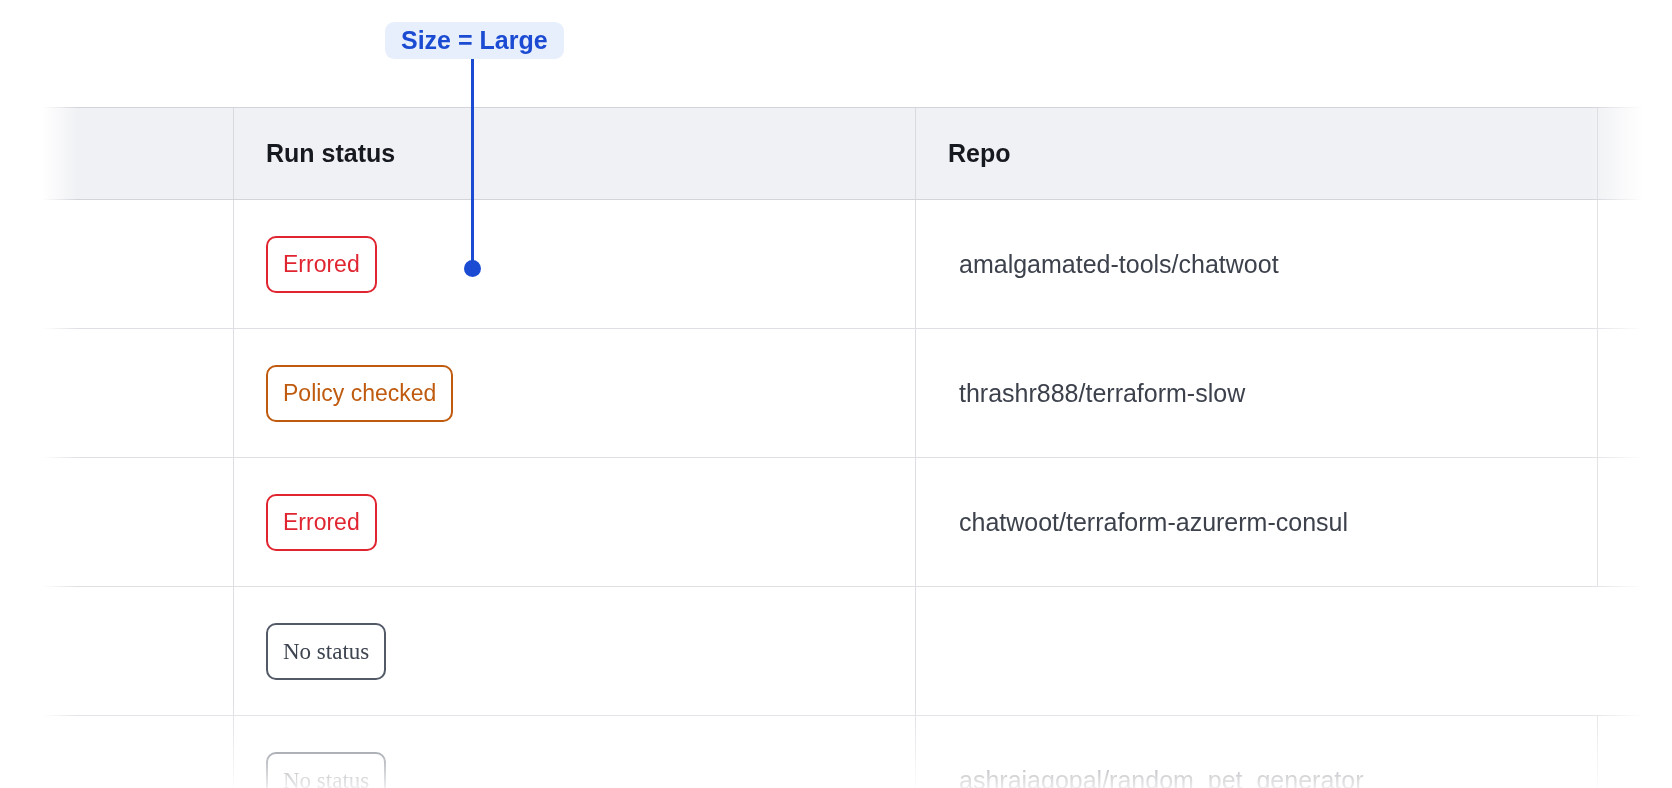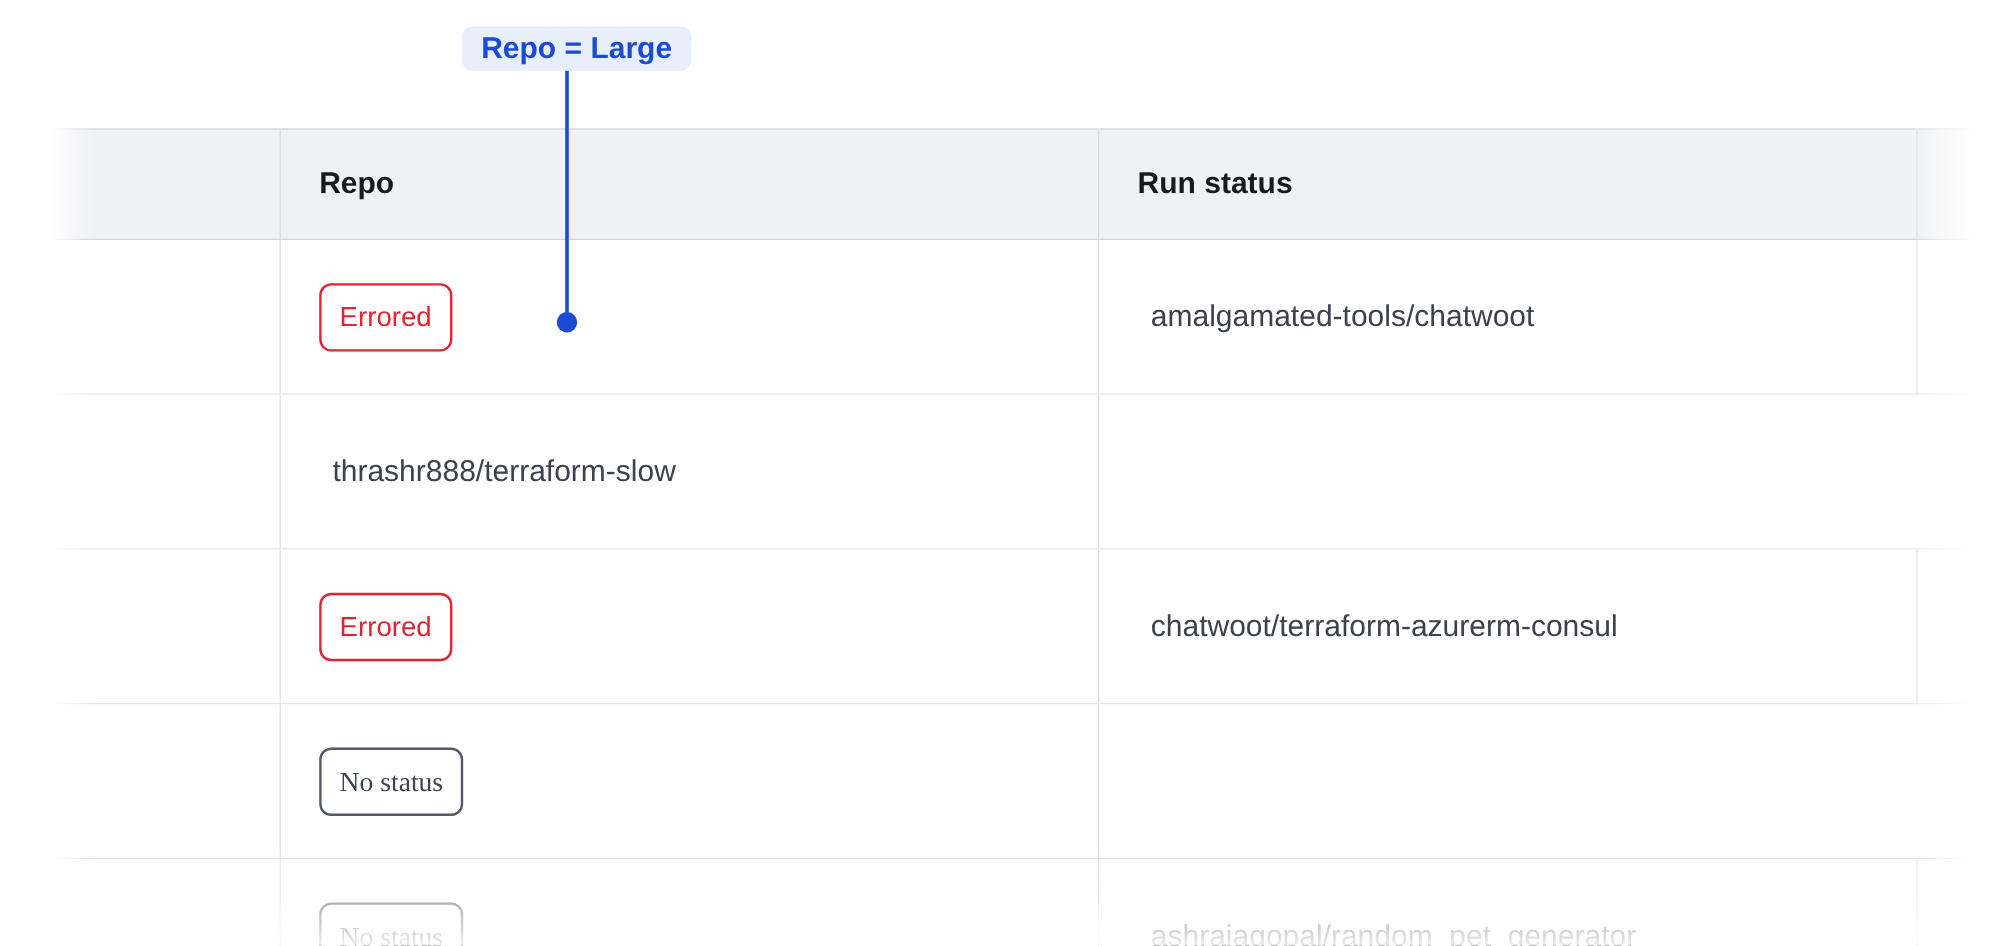--- a/index.html
+++ b/index.html
@@ -124,49 +124,52 @@
   }
   .fade-bottom {
     bottom: 0; left: 0; width: 1672px; height: 85px;
     background: linear-gradient(to bottom, rgba(255,255,255,0) 0%, rgba(255,255,255,0.9) 100%);
     z-index: 6;
   }
 </style>
 </head>
 <body>
 
-<div class="anno-tooltip">Repo = Large</div>
+<div class="anno-tooltip">Size = Large</div>
 <div class="anno-line"></div>
 <div class="anno-dot"></div>
 
 <div class="table">
   <div class="row header-row">
     <div class="cell"></div>
     <div class="cell">
+      <span class="header-label">Run status</span>
+    </div>
+    <div class="cell">
       <span class="header-label">Repo</span>
     </div>
-    <div class="cell">
-      <span class="header-label">Run status</span>
-    </div>
     <div class="cell"></div>
   </div>
   <div>
   <div class="row data-row">
     <div class="cell"></div>
     <div class="cell">
       <span class="badge badge--errored">Errored</span>
     </div>
     <div class="cell">
       <span class="repo-name">amalgamated-tools/chatwoot</span>
     </div>
     <div class="cell"></div>
   </div>
 
   <div class="row data-row">
     <div class="cell"></div>
+    <div class="cell">
+      <span class="badge badge--policy-checked">Policy checked</span>
+    </div>
     <div class="cell">
       <span class="repo-name">thrashr888/terraform-slow</span>
     </div>
     <div class="cell"></div>
   </div>
 
   <div class="row data-row">
     <div class="cell"></div>
     <div class="cell">
       <span class="badge badge--errored">Errored</span>

